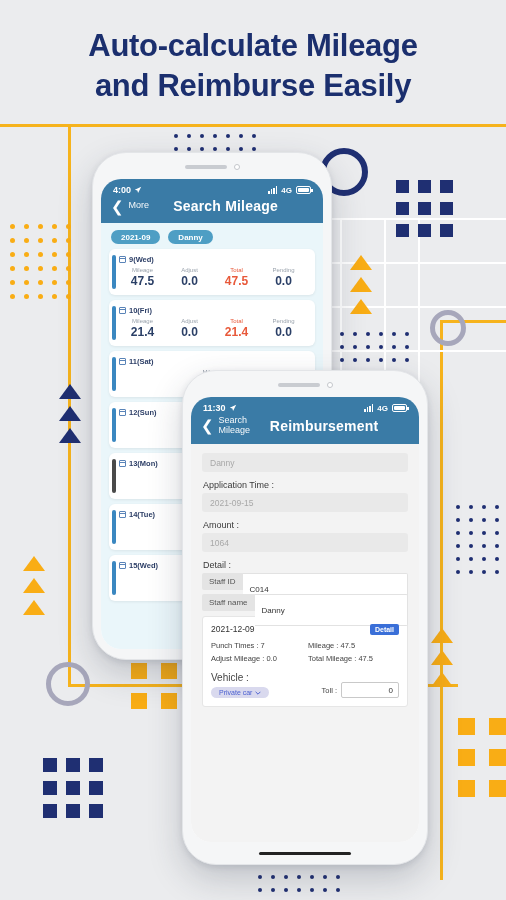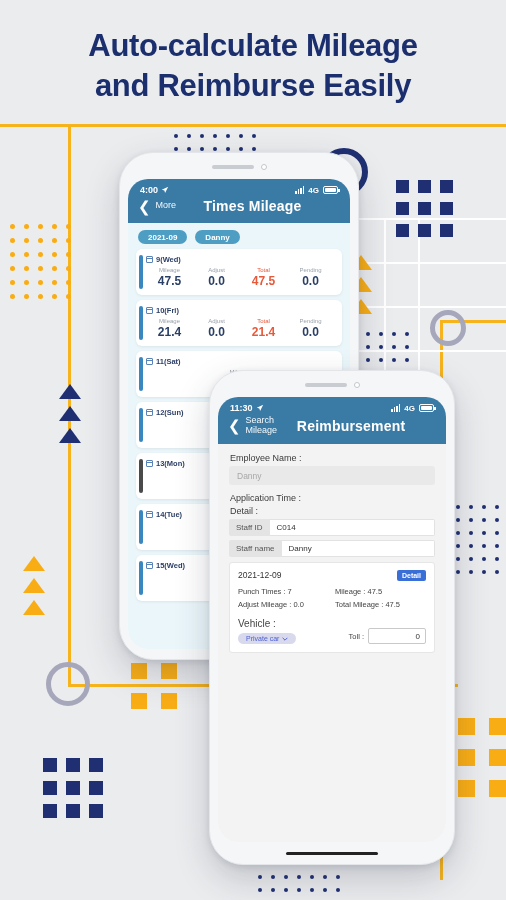--- a/index.html
+++ b/index.html
@@ -32,21 +32,21 @@
   .tri-orange { border-left:11px solid transparent; border-right:11px solid transparent; border-bottom:15px solid #f9ad15; }
   .tri-navy { border-left:11px solid transparent; border-right:11px solid transparent; border-bottom:15px solid #1f2f72; }
   .dotgrid { display:grid; }
   .dot { border-radius:50%; }
 
   
   .phone {
     position:absolute; background:#f5f6f7;
     border-radius:34px; z-index:10;
     box-shadow:0 14px 34px rgba(40,50,70,.22), 0 2px 6px rgba(40,50,70,.12);
-    overflow:hidden; border:1px solid #e3e5e8;margin-left:27px;
+    overflow:hidden; border:1px solid #e3e5e8;
   }
   .phone-inner { position:absolute; background:#ffffff; overflow:hidden; }
   .notch-bar { position:absolute; top:6px; left:0; width:100%; height:16px; display:flex; align-items:center; justify-content:center; gap:7px; z-index:6; }
   .speaker { width:42px; height:4px; border-radius:2px; background:#c9ccd1; }
   .cam { width:6px; height:6px; border-radius:50%; background:#ffffff; border:1px solid #c3c6cb; }
   .homebar { position:absolute; bottom:9px; left:50%; transform:translateX(-50%); width:92px; height:3px; border-radius:2px; background:#222; }
 
   
   .app-head { background:#3a7ba6; color:#fff; position:relative; }
   .status-row { display:flex; align-items:center; justify-content:space-between; padding:6px 12px 0; font-size:9px; font-weight:bold; }
@@ -82,21 +82,21 @@
   .mv.tot { color:#e8593a; }
   .mgrid1 { display:grid; grid-template-columns:1fr; text-align:center; margin-top:3px; }
 
   
   .p2-body { background:#f3f3f3; height:100%; padding:9px 11px 0; overflow:hidden; }
   .flabel { font-size:9px; color:#3a3a3a; margin:0 0 3px 1px; }
   .finput { background:#e9e9e9; border-radius:3px; height:19px; display:flex; align-items:center; padding:0 8px; font-size:8.5px; color:#a8a8a8; margin-bottom:8px; }
   .detail-box { background:#f3f3f3; }
   .drow { display:flex; align-items:stretch; margin-bottom:4px; height:17px; }
   .dkey { background:#e4e4e4; font-size:8px; color:#555; display:flex; align-items:center; padding:0 7px; border-radius:2px 0 0 2px; }
-  .dval { flex:1; background:#fff; font-size:8px; color:#333; display:flex; align-items:center; padding:0 7px; border-radius:0 2px 2px 0; border:1px solid #e2e2e2; border-left:none; }
+  .dval { flex:1; background:#fff; font-size:8px; color:#333; display:flex; align-items:center; padding:15px 7px; border-radius:0 2px 2px 0; border:1px solid #e2e2e2; border-left:none; }
   .dcard { background:#fff; border-radius:3px; padding:7px 8px 8px; margin-top:5px; border:1px solid #e6e6e6; }
   .dcard-top { display:flex; align-items:flex-start; justify-content:space-between; }
   .dcard-date { font-size:8.5px; color:#333; }
   .dbtn { background:#3a6fd8; color:#fff; font-size:7px; border-radius:2px; padding:2px 5px; font-weight:bold; }
   .dstats { display:grid; grid-template-columns:1fr 1fr; gap:4px 6px; margin-top:6px; }
   .dstat { font-size:7.5px; color:#444; }
   .vrow { display:flex; align-items:flex-end; justify-content:space-between; margin-top:9px; }
   .vcol { display:flex; flex-direction:column; gap:4px; }
   .vlabel { font-size:10px; color:#444; }
   .vchip { background:#d9d9ee; color:#4a5fd0; font-size:7px; border-radius:8px; padding:2px 8px; display:inline-flex; align-items:center; gap:3px; width:max-content; }
@@ -327,21 +327,21 @@
               </span>
             <span>4G</span>
             <span class="batt">
                 <i></i>
               </span>
           </div>
         </div>
         <div class="nav-row">
           <span class="chev">❮</span>
           <span class="back-lbl">More</span>
-          <span class="app-title">Times Mileage</span>
+          <span class="app-title">Search Mileage</span>
         </div>
       </div>
       <div class="p1-body">
         <div class="chips">
           <span class="chip">2021-09</span>
           <span class="chip">Danny</span>
         </div>
         <div class="mlist">
 
           <div class="mcard">
@@ -496,25 +496,29 @@
           <span class="back-lbl">
             <span>Search</span><br>
             <span>Mileage</span>
           </span>
           <span class="app-title">Reimbursement</span>
         </div>
       </div>
 
       <div class="p2-body">
         <div>
-          <div class="flabel">Employee Name :</div>
           <div class="finput">Danny</div>
         </div>
         <div>
           <div class="flabel">Application Time :</div>
+          <div class="finput">2021-09-15</div>
+        </div>
+        <div>
+          <div class="flabel">Amount :</div>
+          <div class="finput">1064</div>
         </div>
 
         <div class="flabel">Detail :</div>
         <div class="detail-box">
           <div class="drow">
             <div class="dkey">Staff ID</div>
             <div class="dval">C014</div>
           </div>
           <div class="drow">
             <div class="dkey">Staff name</div>

